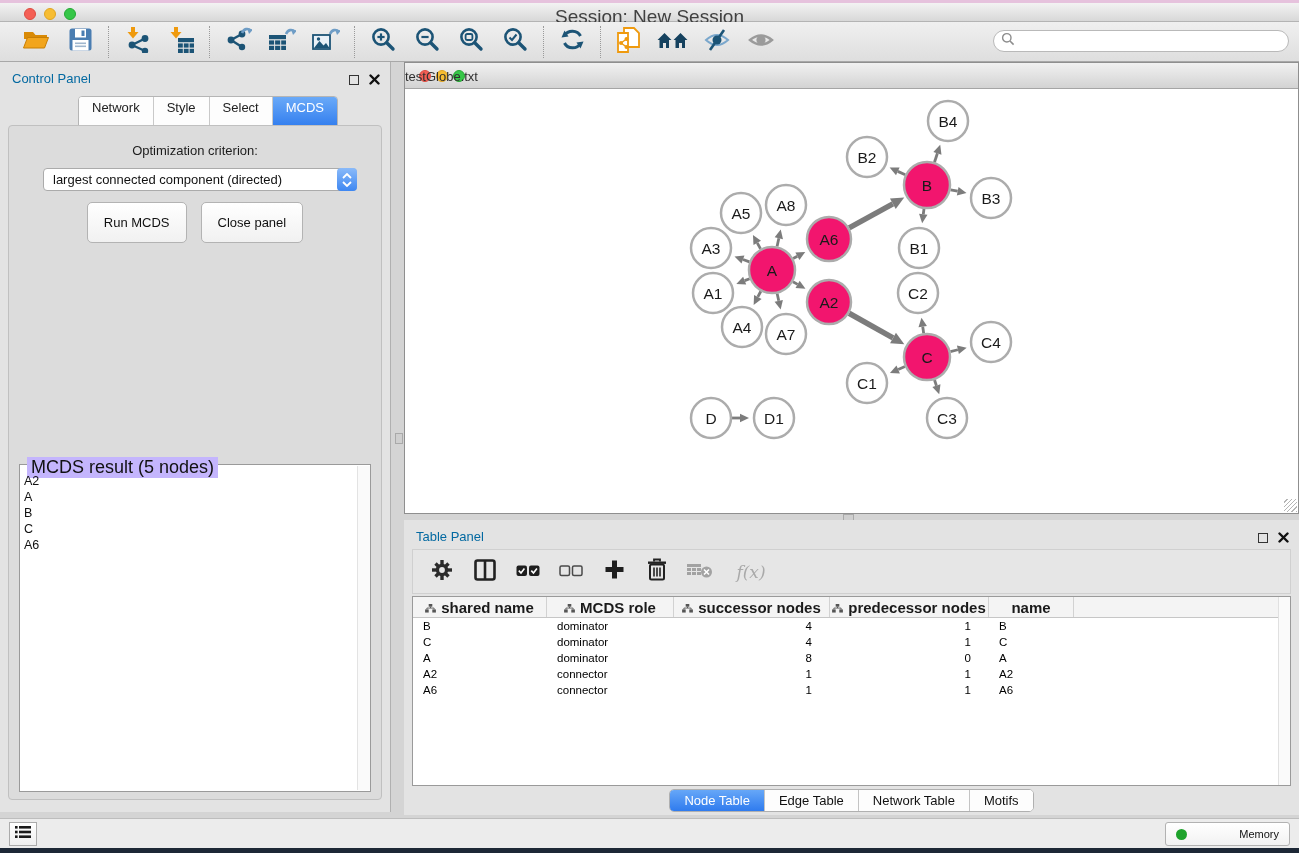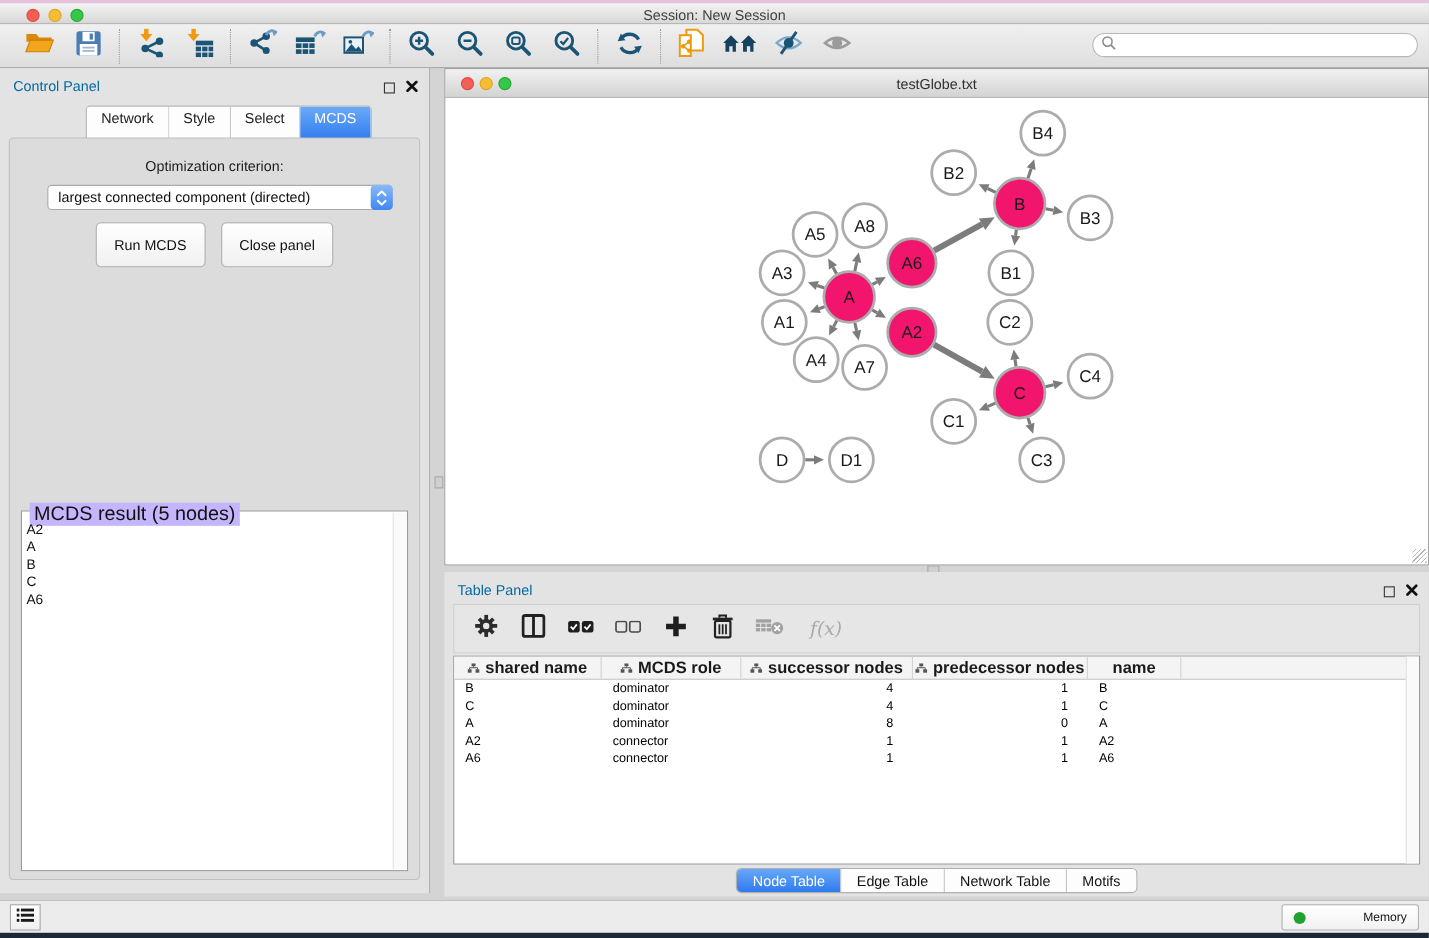--- a/index.html
+++ b/index.html
@@ -5,21 +5,21 @@
   * { margin:0; padding:0; box-sizing:border-box; }
   html,body { width:1299px; height:853px; }
   body { font-family:"Liberation Sans", sans-serif; background:#d4d4d4; overflow:hidden; }
   #app { position:relative; width:1299px; height:853px; background:#d4d4d4; }
 
   
   .desktop-top { position:absolute; left:0; top:0; width:100%; height:3px; background:#e6c2dd; }
   .titlebar { position:absolute; left:0; top:3px; width:100%; height:19px;
     background:linear-gradient(#f3f3f3,#d8d8d8); border-bottom:1px solid #b4b4b4; }
   .titlebar .title { position:absolute; left:0; right:0; top:3px; text-align:center;
-    font-size:13px; color:#404040; }
+    font-size:19px; color:#404040; }
   .lights { position:absolute; left:24px; top:5px; display:flex; gap:8px; }
   .light { width:12px; height:12px; border-radius:50%; }
   .light.red { background:#f45f55; border:1px solid #dd4b41; }
   .light.yellow { background:#f7bd33; border:1px solid #e0a421; }
   .light.green { background:#36c648; border:1px solid #24a833; }
 
   .toolbar { position:absolute; left:0; top:22px; width:100%; height:40px;
     background:linear-gradient(#f0f0f0,#dedede); border-bottom:1px solid #a8a8a8;
     display:flex; align-items:center; padding-left:8px; }
   .tb-group { display:flex; align-items:center; gap:12px; padding:0 12px; }
@@ -59,21 +59,21 @@
     font-size:18px; color:#111; }
   .result-list { position:absolute; left:4px; top:8px; right:16px; font-size:12.5px; color:#111; line-height:16px; }
   .result-scroll { position:absolute; right:0; top:1px; bottom:1px; width:13px; background:#fafafa; border-left:1px solid #e3e3e3; }
 
   
   .net-window { position:absolute; left:404px; top:62px; right:0; height:452px;
     border:1px solid #8f8f8f; background:#fff; }
   .nw-titlebar { position:relative; height:26px; background:linear-gradient(#f1f1f1,#d3d3d3);
     border-bottom:1px solid #a5a5a5; }
   .nw-titlebar .lights { left:14px; top:7px; gap:5px; }
-  .nw-title { position:absolute; left:0; right:0; top:6px; text-align:center; font-size:13px; color:#303030; }
+  .nw-title { position:absolute; left:0; right:0; top:6px; font-size:13px; color:#303030; }
   .nw-content { position:absolute; left:0; top:26px; right:0; bottom:0; background:#fff; overflow:hidden; }
   .grow-box { position:absolute; right:1px; bottom:1px; width:13px; height:13px;
     background:repeating-linear-gradient(135deg,#fff 0 2px,#b5b5b5 2px 3px); }
   .split-handle-v { position:absolute; left:395px; top:433px; width:8px; height:11px;
     background:#cfcfcf; border:1px solid #a9a9a9; }
   .split-handle-h { position:absolute; left:843px; top:514px; width:11px; height:7px;
     background:#cfcfcf; border:1px solid #a9a9a9; }
 
   
   .table-panel { position:absolute; left:404px; top:520px; right:0; height:295px; background:#e3e3e3; }

